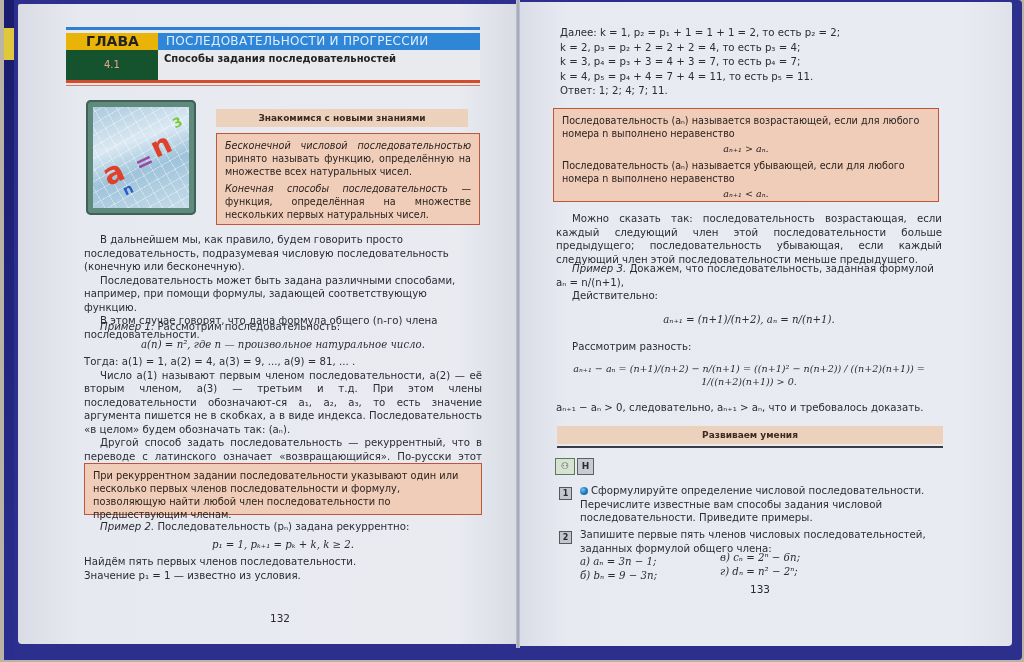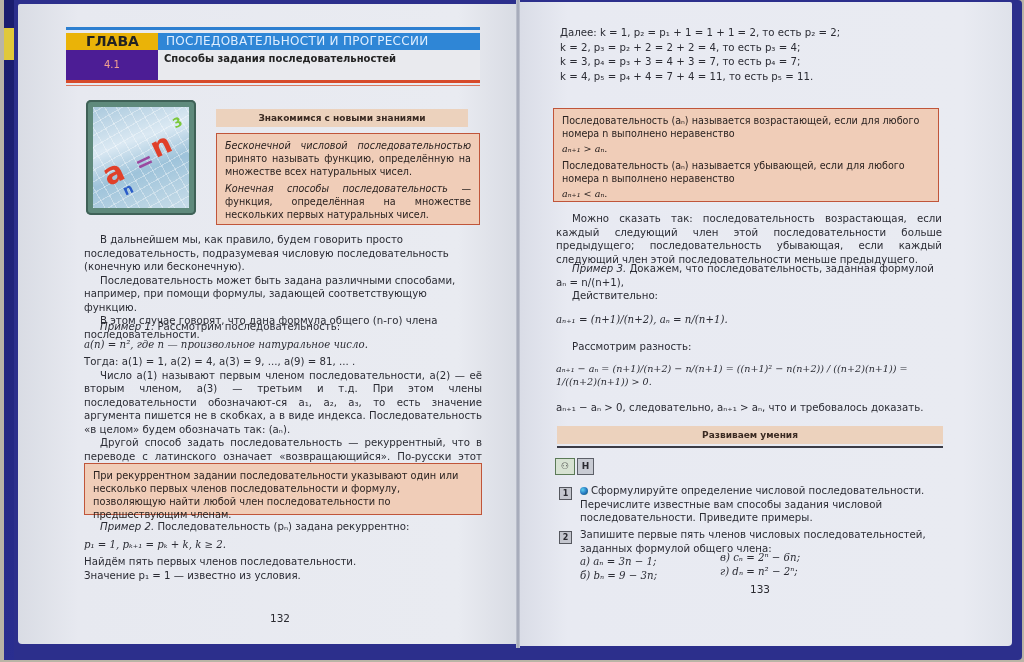--- a/index.html
+++ b/index.html
@@ -18,35 +18,35 @@
   .txt { font-size: 10.2px; line-height: 13.5px; color: #2b2c34; }
   .it { font-style: italic; }
   .math { font-family: "DejaVu Serif", serif; font-style: italic; }
 
   
   .hdr-top-line { position: absolute; left: 66px; top: 27px; width: 414px; height: 3px; background: #2d7fd0; }
   .hdr-row1 { position: absolute; left: 66px; top: 33px; width: 414px; height: 17px; display: flex; }
   .hdr-chapter { width: 92px; background: #eab308; font-weight: bold; font-size: 14px; line-height: 17px; padding-left: 20px; color: #222; }
   .hdr-title { flex: 1; background: #2f86d6; color: #dfeeff; font-size: 12px; line-height: 17px; padding-left: 8px; letter-spacing: 0.3px; }
   .hdr-row2 { position: absolute; left: 66px; top: 50px; width: 414px; height: 30px; display: flex; }
-  .hdr-num { width: 92px; background: #4c1d95; color: #f1a18f; font-size: 10px; line-height: 30px; padding-left: 38px; }
+  .hdr-num { width: 92px; background: #14532d; color: #f1a18f; font-size: 10px; line-height: 30px; padding-left: 38px; }
   .hdr-sub { flex: 1; background: #e9eaee; font-weight: bold; font-size: 10px; line-height: 13px; padding: 2px 0 0 6px; color: #222; }
   .hdr-bot-line1 { position: absolute; left: 66px; top: 80px; width: 414px; height: 3px; background: #d74a2a; }
   .hdr-bot-line2 { position: absolute; left: 66px; top: 85px; width: 414px; height: 1px; background: #d97a62; }
 
   .section-band { position: absolute; height: 18px; background: #ecd2bd; text-align: center; font-size: 9px; font-weight: bold; line-height: 18px; color: #3a2a22; }
   .def-box { position: absolute; background: #f0cdb8; border: 1.5px solid #c0553a; padding: 5px 8px; font-size: 9.6px; line-height: 13px; color: #2a2220; }
 
   .illus { position: absolute; left: 86px; top: 100px; width: 110px; height: 115px; background: #5f8a7c; border-radius: 5px; padding: 7px; box-shadow: 0 0 0 2px #3f6157 inset; }
   .illus-inner { width: 100%; height: 100%; background: linear-gradient(160deg, #aac9dd 0, #dbe9f3 35%, #9ec3da 60%, #c8dde9 100%); position: relative; overflow: hidden;
     background-image: repeating-linear-gradient(60deg, rgba(255,255,255,0.35) 0 1px, transparent 1px 10px), repeating-linear-gradient(-30deg, rgba(255,255,255,0.35) 0 1px, transparent 1px 10px), linear-gradient(160deg, #aac9dd 0, #dbe9f3 35%, #9ec3da 60%, #c8dde9 100%); }
   .illus-glyph { position: absolute; font-family: "DejaVu Sans", sans-serif; font-weight: bold; transform: rotate(-25deg); }
 
   .block { position: absolute; }
-  .center { text-align: left; }
+  .center { text-align: center; }
   .indent { text-indent: 16px; }
 
   .page-num { position: absolute; font-size: 10.5px; color: #2a2a30; }
 
   .task-icon { position: absolute; left: 555px; top: 458px; width: 20px; height: 17px; background: #d7e2d2; border: 1px solid #5b7a57; font-size: 9px; text-align: center; line-height: 15px; color: #3c3c3c; }
   .task-h { position: absolute; left: 577px; top: 458px; width: 17px; height: 17px; background: #c8cbd3; border: 1px solid #5c5f68; font-size: 9px; font-weight: bold; text-align: center; line-height: 15px; }
   .task-num { position: absolute; width: 13px; height: 13px; background: #c4c6ce; border: 1px solid #55575e; font-size: 8px; font-weight: bold; text-align: center; line-height: 11px; }
   .dot-icon { display: inline-block; width: 8px; height: 8px; border-radius: 50%; background: radial-gradient(circle at 35% 35%, #5ad0f0, #1f6ab8 60%, #2d8a3a); margin-right: 3px; vertical-align: -1px; }
   .rule { position: absolute; height: 2px; background: #3b3b45; }
 </style>
@@ -114,20 +114,21 @@
   <p>Значение p₁ = 1 — известно из условия.</p>
 </div>
 
 <div class="page-num" style="left:270px;top:612px;">132</div>
 
 <div class="block txt" style="left:560px;top:26px;width:380px;line-height:14.5px;">
   <p>Далее: k = 1, p₂ = p₁ + 1 = 1 + 1 = 2, то есть p₂ = 2;</p>
   <p>k = 2, p₃ = p₂ + 2 = 2 + 2 = 4, то есть p₃ = 4;</p>
   <p>k = 3, p₄ = p₃ + 3 = 4 + 3 = 7, то есть p₄ = 7;</p>
   <p>k = 4, p₅ = p₄ + 4 = 7 + 4 = 11, то есть p₅ = 11.</p>
+  <p>Ответ: 1; 2; 4; 7; 11.</p>
 </div>
 
 <div class="def-box" style="left:553px;top:108px;width:386px;height:94px;">
   <p>Последовательность (aₙ) называется возрастающей, если для любого номера n выполнено неравенство</p>
   <p class="center math" style="margin:2px 0 4px;">aₙ₊₁ &gt; aₙ.</p>
   <p>Последовательность (aₙ) называется убывающей, если для любого номера n выполнено неравенство</p>
   <p class="center math" style="margin-top:2px;">aₙ₊₁ &lt; aₙ.</p>
 </div>
 
 <div class="block txt" style="left:556px;top:212px;width:386px;text-align:justify;">

